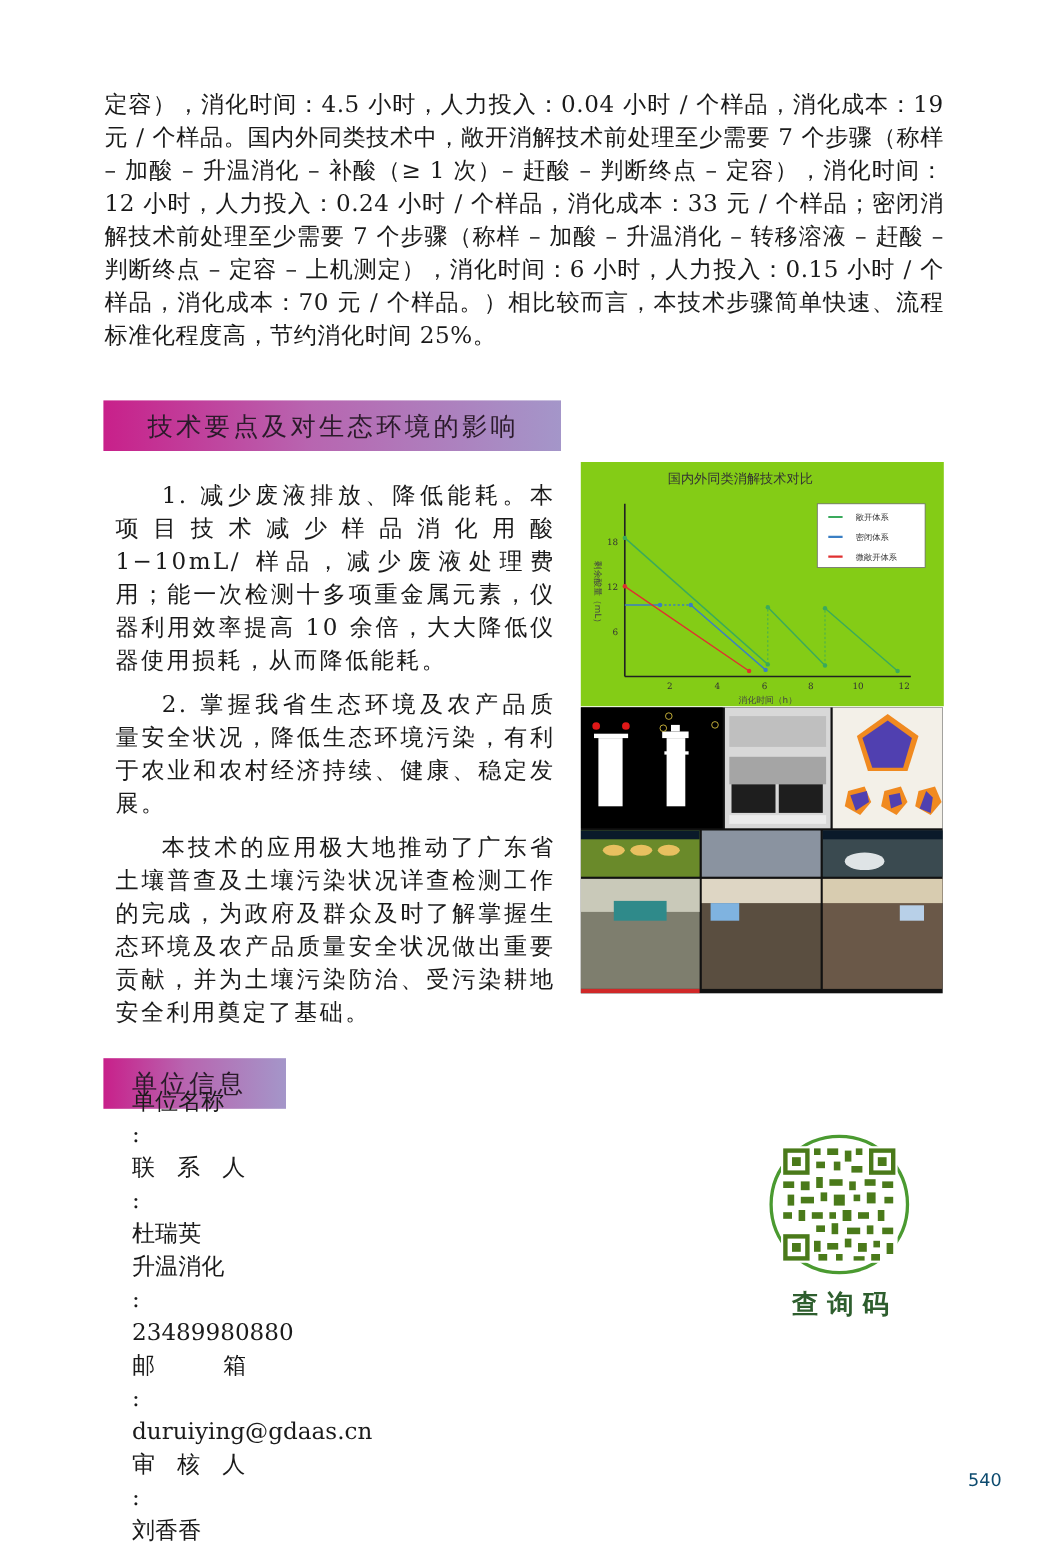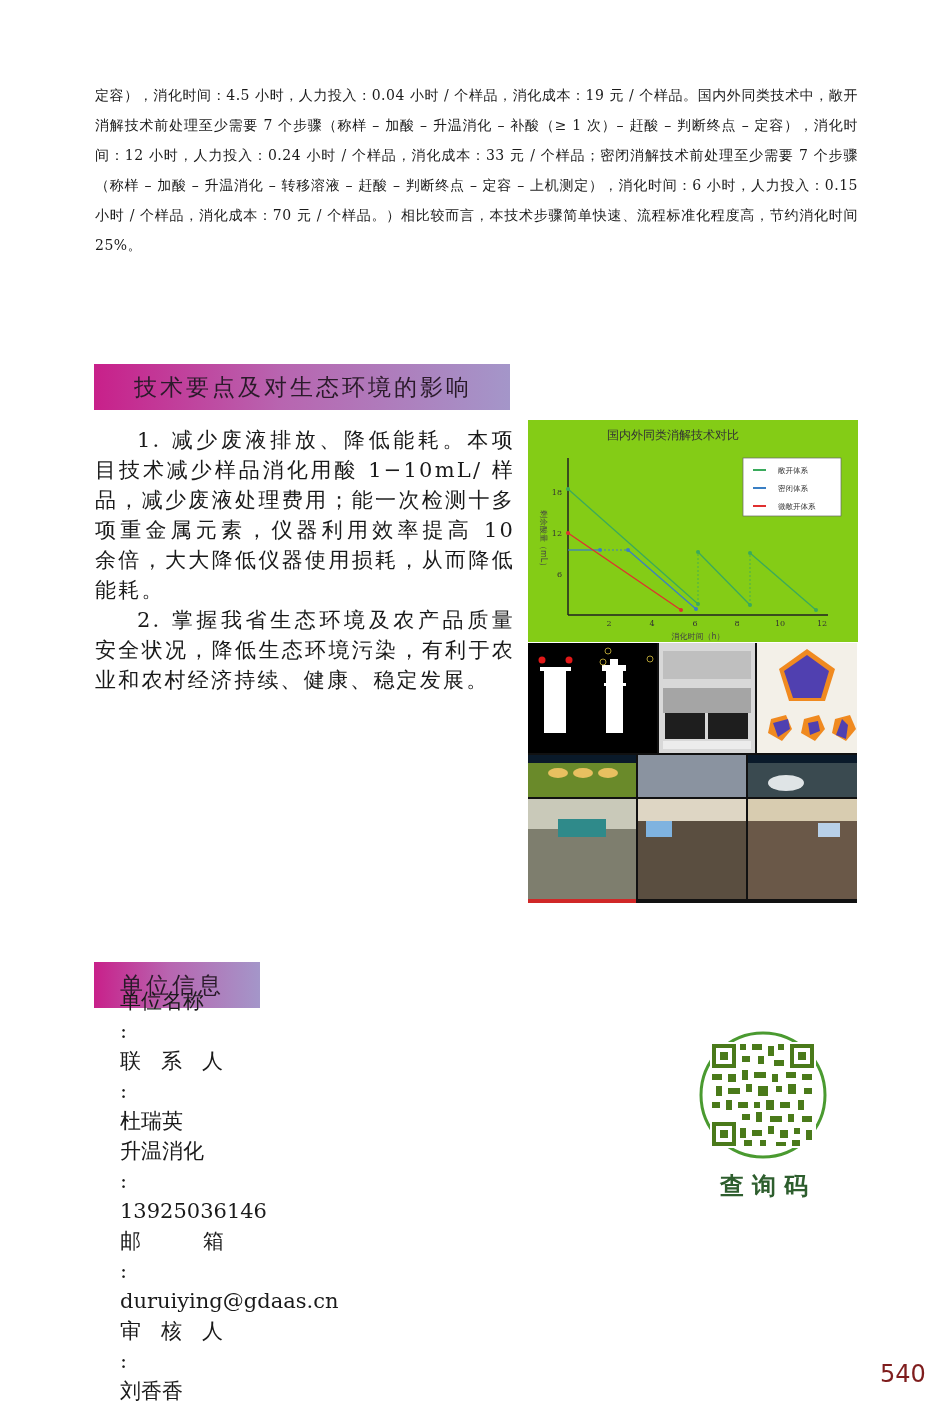--- a/index.html
+++ b/index.html
@@ -1,52 +1,53 @@
 <!DOCTYPE html>
 <html><head>
 <meta charset="utf-8">
 <style>
   html, body { margin:0; padding:0; background:#ffffff; }
   body { width:944px; height:1417px; position:relative; overflow:hidden;
          font-family:"DejaVu Serif","Liberation Serif",serif; color:#1a1a1a; }
   .para-top { position:absolute; left:95px; top:80px; width:763px;
-              font-size:14px; line-height:30px; text-align:justify; letter-spacing:0.5px; }
+              font-size:21px; line-height:30px; text-align:justify; letter-spacing:0.5px; }
   .sec-head { position:absolute; height:46px; display:flex; align-items:center;
               background:linear-gradient(90deg,#c8208a 0%,#b865b0 45%,#a496c9 100%);
               font-family:"DejaVu Sans","Liberation Sans",sans-serif; color:#2a1a2a;
               font-size:23px; letter-spacing:3px; box-sizing:border-box; }
   #sec1 { left:94px; top:364px; width:416px; padding-left:40px; }
   #sec2 { left:94px; top:926px; width:166px; padding-left:26px;margin-top:36px; }
   .left-col { position:absolute; left:95px; top:425px; width:420px;
               font-size:21px; line-height:30px; text-align:justify; letter-spacing:2.2px; }
-  .left-col p { margin:0; text-indent:42px; }
+  .left-col p { margin:10px; text-indent:42px; }
   .chart-box { position:absolute; left:528px; top:420px; width:330px; height:222px; background:#84cc16; }
   .photo-grid { position:absolute; left:528px; top:643px; width:329px; height:260px; background:#111; }
   .info { position:absolute; left:120px; top:986px; font-size:21px; line-height:30px; }
   .info-row { display:flex; white-space:nowrap;flex-direction:column; }
   .info-label { width:112px; display:flex; justify-content:space-between; }
   .info-sep { width:10px; }
   .qr-wrap { position:absolute; left:698px; top:1030px; width:130px; height:130px; }
   .qr-caption { position:absolute; left:720px; top:1170px; font-family:"DejaVu Sans","Liberation Sans",sans-serif;
                 font-weight:bold; font-size:24px; letter-spacing:8px; color:#2e5e2e; }
   .page-num { position:absolute; left:880px; top:1336px; font-family:"DejaVu Sans","Liberation Sans",sans-serif;
-              font-size:24px; color:#7f1d1d;margin-top:24px; }
+              font-size:16px; color:#0c4a6e; }
 </style>
 </head>
 <body>
 
 <div class="para-top">定容），消化时间：4.5 小时，人力投入：0.04 小时 / 个样品，消化成本：19 元 / 个样品。国内外同类技术中，敞开消解技术前处理至少需要 7 个步骤（称样 – 加酸 – 升温消化 – 补酸（≥ 1 次）– 赶酸 – 判断终点 – 定容），消化时间：12 小时，人力投入：0.24 小时 / 个样品，消化成本：33 元 / 个样品；密闭消解技术前处理至少需要 7 个步骤（称样 – 加酸 – 升温消化 – 转移溶液 – 赶酸 – 判断终点 – 定容 – 上机测定），消化时间：6 小时，人力投入：0.15 小时 / 个样品，消化成本：70 元 / 个样品。）相比较而言，本技术步骤简单快速、流程标准化程度高，节约消化时间 25%。</div>
 
 <div class="sec-head" id="sec1">
   <span>技术要点及对生态环境的影响</span>
 </div>
 
 <div class="left-col">
   <p>1. 减少废液排放、降低能耗。本项目技术减少样品消化用酸 1−10mL/ 样品，减少废液处理费用；能一次检测十多项重金属元素，仪器利用效率提高 10 余倍，大大降低仪器使用损耗，从而降低能耗。</p>
   <p>2. 掌握我省生态环境及农产品质量安全状况，降低生态环境污染，有利于农业和农村经济持续、健康、稳定发展。</p>
+  <p>本技术的应用极大地推动了广东省土壤普查及土壤污染状况详查检测工作的完成，为政府及群众及时了解掌握生态环境及农产品质量安全状况做出重要贡献，并为土壤污染防治、受污染耕地安全利用奠定了基础。</p>
 </div>
 
 <div class="chart-box">
   <svg width="330" height="222" viewBox="0 0 330 222">
     <text id="c-title" x="145" y="19" text-anchor="middle" font-family="DejaVu Sans, sans-serif" font-size="12" fill="#333">国内外同类消解技术对比</text>
     <line x1="40" y1="195" x2="300" y2="195" stroke="#222" stroke-width="1.5"></line>
     <line x1="40" y1="195" x2="40" y2="38" stroke="#222" stroke-width="1.5"></line>
     <g font-family="DejaVu Serif, serif" font-size="8" fill="#333">
       <text x="81" y="206" text-anchor="middle">2</text>
       <text x="124" y="206" text-anchor="middle">4</text>
@@ -172,21 +173,21 @@
       <span class="info-sep">:</span>
   </div>
   <div class="info-row">
     <span class="info-label" style="letter-spacing:20px">联系人</span>
       <span class="info-sep">:</span>
     <span>杜瑞英</span>
   </div>
   <div class="info-row">
     <span class="info-label">升温消化</span>
       <span class="info-sep">:</span>
-    <span>13925036146</span>
+    <span>23489980880</span>
   </div>
   <div class="info-row">
     <span class="info-label" style="letter-spacing:62px">邮箱</span>
       <span class="info-sep">:</span>
     <span>duruiying@gdaas.cn</span>
   </div>
   <div class="info-row">
     <span class="info-label" style="letter-spacing:20px">审核人</span>
       <span class="info-sep">:</span>
     <span>刘香香</span>

